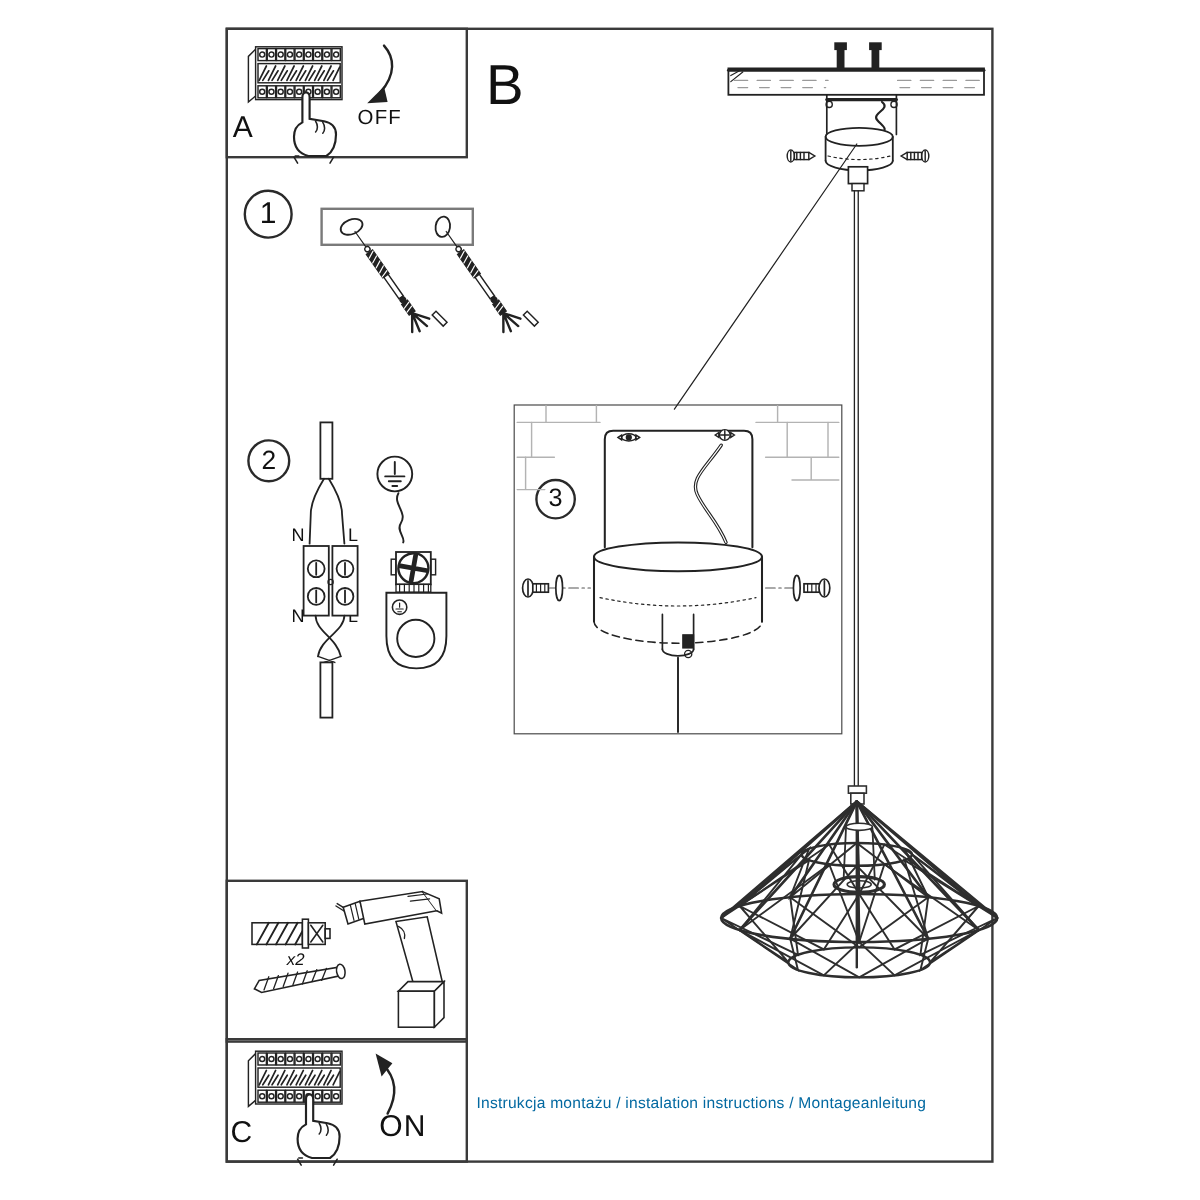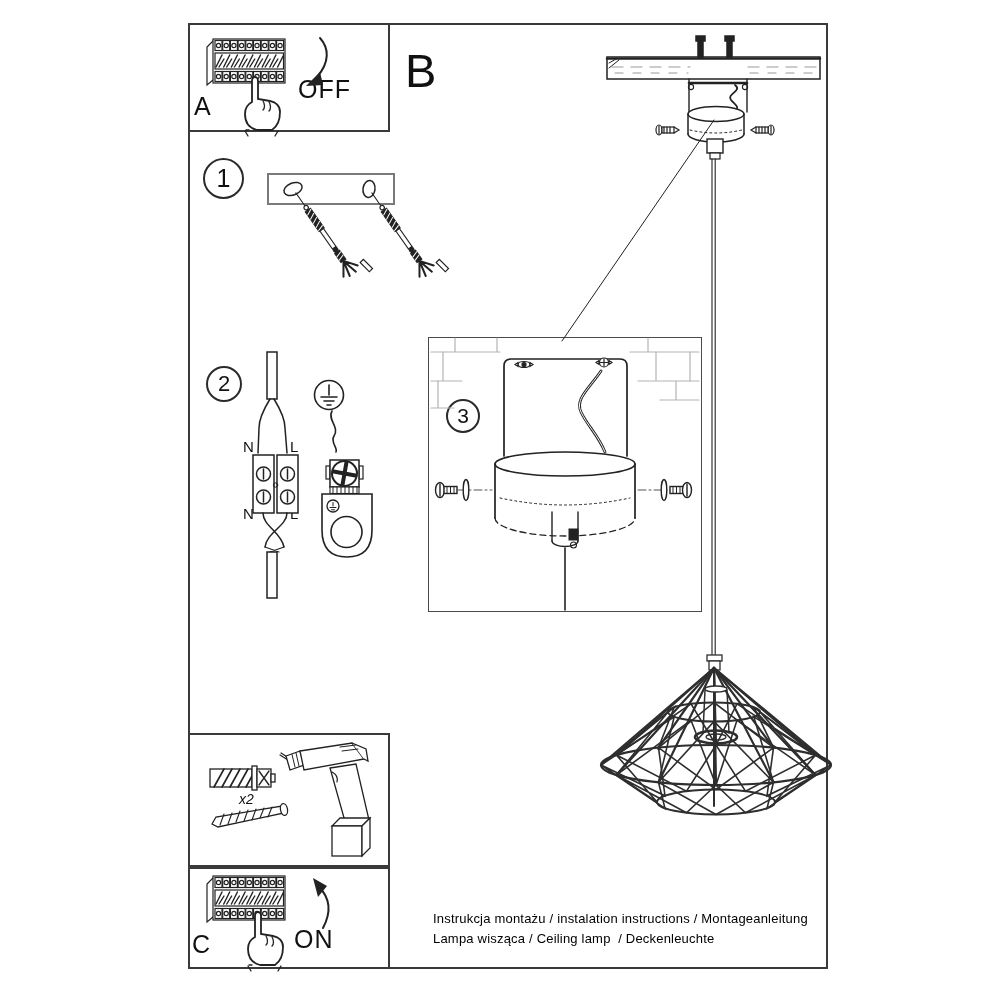--- a/index.html
+++ b/index.html
@@ -4,58 +4,57 @@
 <style>
   html,body{margin:0;padding:0;background:#fff;}
   #stage{position:relative;width:1000px;height:1000px;background:#fff;overflow:hidden;
          font-family:"Liberation Sans","DejaVu Sans",sans-serif;color:#1a1a1a;}
   .box{position:absolute;border:2px solid #3a3a3a;background:transparent;}
   .thinbox{position:absolute;border:1.5px solid #4a4a4a;background:transparent;}
   .lbl{position:absolute;color:#111;line-height:1;}
   .circled{position:absolute;border:2px solid #2a2a2a;border-radius:50%;
            display:flex;align-items:center;justify-content:center;color:#111;background:#fff;}
   svg.art{position:absolute;left:0;top:0;z-index:3;pointer-events:none;}
-  .footer-line{position:absolute;font-size:13px;color:#000000;letter-spacing:.2px;white-space:pre;margin-left:36px;}
+  .footer-line{position:absolute;font-size:13px;color:#0369a1;letter-spacing:.2px;white-space:pre;}
 </style>
 </head>
 <body>
 
 <div id="stage">
 
   <div class="box" style="left:188px;top:23px;width:636px;height:942px;"></div>
   <div class="box" style="left:188px;top:23px;width:198px;height:105px;"></div>
   <div class="box" style="left:188px;top:733px;width:198px;height:132px;"></div>
   <div class="box" style="left:188px;top:865px;width:198px;height:100px;"></div>
   <div class="thinbox" style="left:428px;top:337px;width:272px;height:273px;"></div>
 
   <div class="lbl" style="left:194px;top:94px;font-size:25px;">A</div>
   <div class="lbl" style="left:405px;top:47px;font-size:47px;">B</div>
   <div class="lbl" style="left:192px;top:932px;font-size:25px;">C</div>
-  <div class="lbl" style="left:298px;top:77px;font-size:25px;letter-spacing:1px;">OFF</div>
-  <div class="lbl" style="left:294px;top:927px;font-size:25px;letter-spacing:1px;">ON</div>
+  <div class="lbl" style="left:298px;top:89px;font-size:17px;letter-spacing:1px;">OFF</div>
+  <div class="lbl" style="left:316px;top:927px;font-size:25px;letter-spacing:1px;">ON</div>
 
   <div class="circled" style="left:203px;top:158px;width:37px;height:37px;font-size:25px;">
        <span>1</span>
     </div>
   <div class="circled" style="left:206px;top:366px;width:32px;height:32px;font-size:22px;">
        <span>2</span>
     </div>
   <div class="circled" style="left:446px;top:399px;width:30px;height:30px;font-size:21px;">
        <span>3</span>
     </div>
 
   <div class="lbl" style="left:243px;top:439px;font-size:15px;">N</div>
   <div class="lbl" style="left:290px;top:439px;font-size:15px;">L</div>
   <div class="lbl" style="left:243px;top:506px;font-size:15px;">N</div>
   <div class="lbl" style="left:290px;top:506px;font-size:15px;">L</div>
 
   <div class="lbl" style="left:239px;top:792px;font-size:14px;font-style:italic;">x2</div>
 
   <div class="footer-line" style="left:397px;top:911px;">Instrukcja montażu / instalation instructions / Montageanleitung</div>
-  <div class="footer-line" style="left:397px;top:931px;">Lampa wisząca / Ceiling lamp  / Deckenleuchte</div>
 
   <svg class="art" width="1000" height="1000" viewBox="0 0 1000 1000" fill="none" stroke="#222" stroke-width="1.5" stroke-linecap="round">
 
     <defs>
 
       <g id="bp" stroke="#222" stroke-width="1.2" fill="#fff">
         <path d="M6,2 L0,8 L0,46 L6,41"></path>
         <rect x="6" y="0" width="72" height="44"></rect>
         <g>
           <rect x="8" y="1.5" width="7" height="10"></rect>

